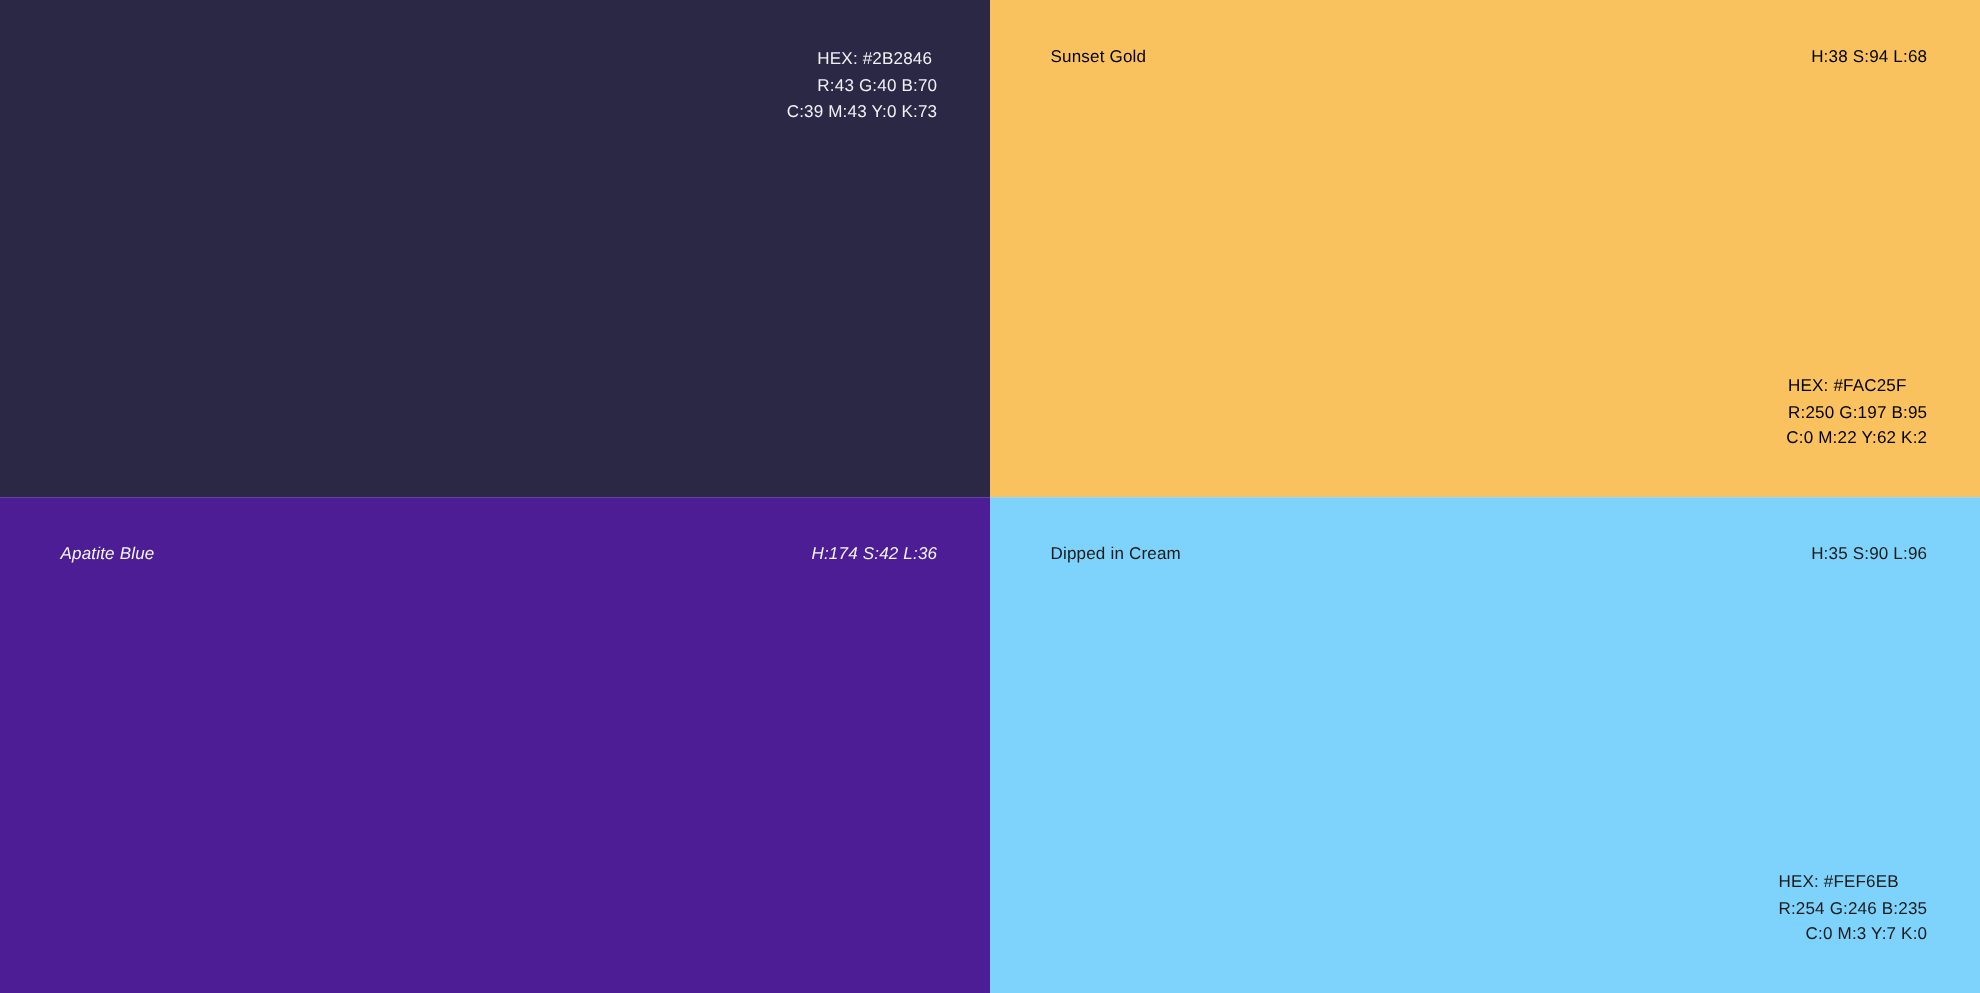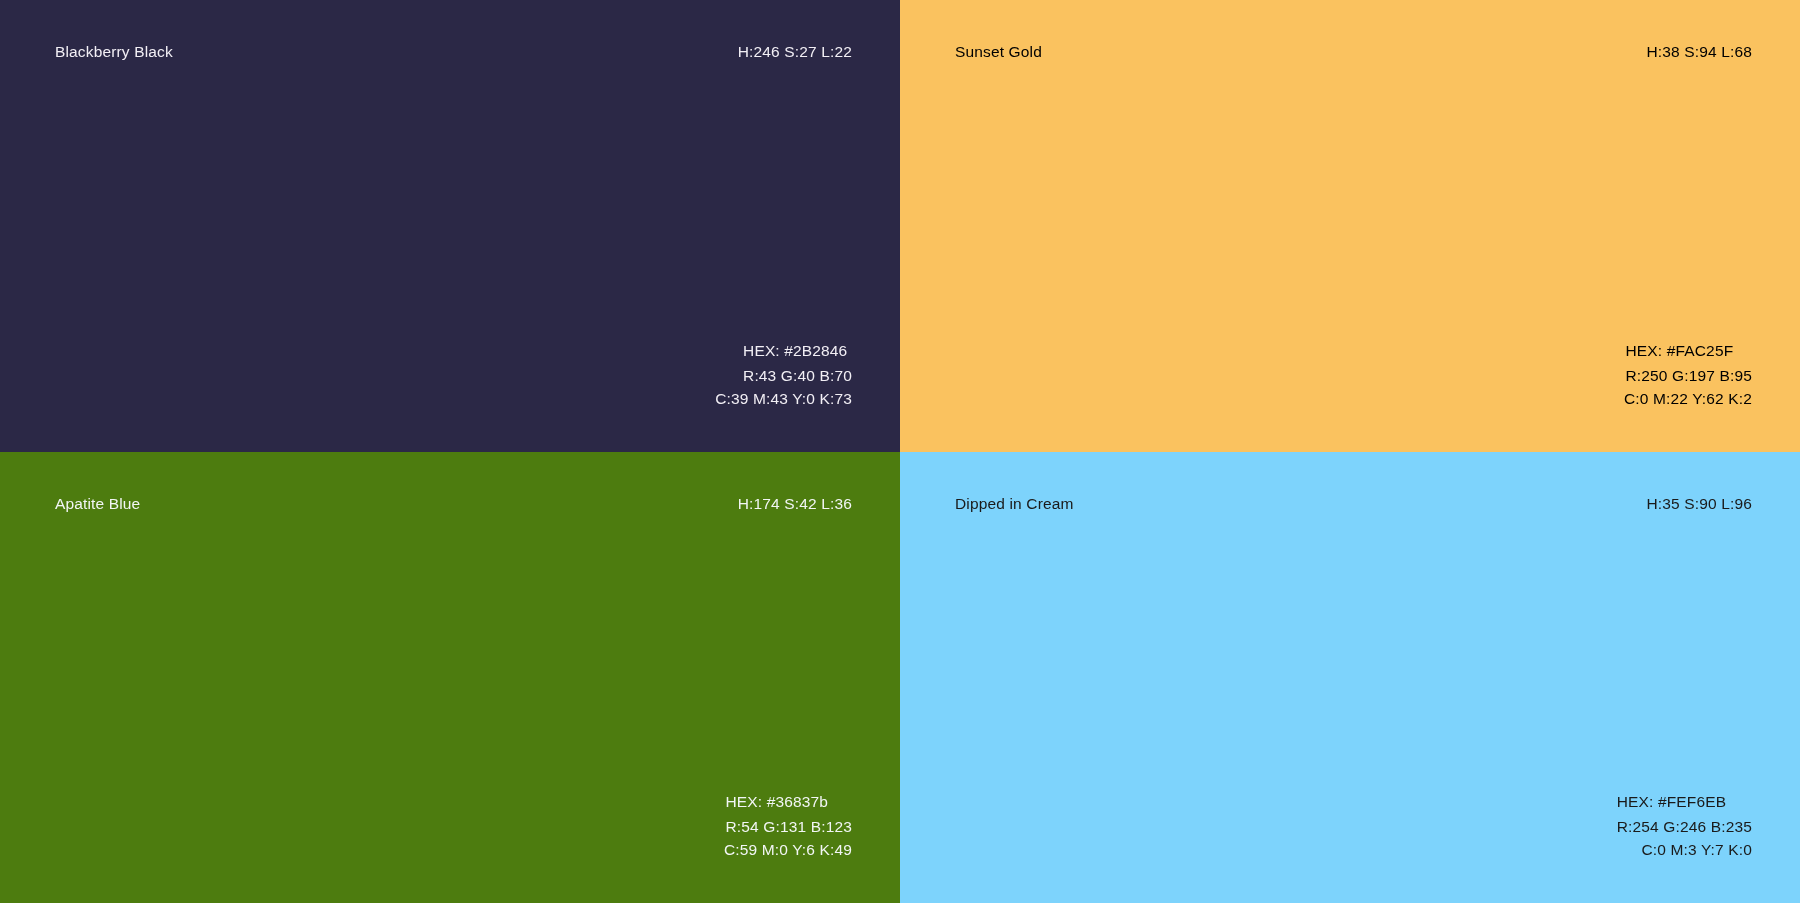--- a/index.html
+++ b/index.html
@@ -81,24 +81,20 @@
     text-align: left;
     padding-bottom: 2px;
   }
 </style>
 </head>
 <body>
 
 <div class="palette-grid">
 
   <section class="swatch" style="background-color: rgb(43, 40, 70); color: rgb(242, 239, 245);">
-    <div class="swatch-row top">
-      <span class="swatch-name">Blackberry Black</span>
-      <span class="swatch-hsl">H:246 S:27 L:22</span>
-    </div>
     <div class="swatch-row bottom">
       <span class="swatch-codes">
         <span class="swatch-hex">HEX: #2B2846</span>
         <span class="swatch-rgb">R:43 G:40 B:70</span>
       </span>
       <span class="swatch-cmyk">C:39 M:43 Y:0 K:73</span>
     </div>
   </section>
 
   <section class="swatch" style="background-color: rgb(250, 194, 95); color: #000000;">
@@ -108,31 +104,24 @@
     </div>
     <div class="swatch-row bottom">
       <span class="swatch-codes">
         <span class="swatch-hex">HEX: #FAC25F</span>
         <span class="swatch-rgb">R:250 G:197 B:95</span>
       </span>
       <span class="swatch-cmyk">C:0 M:22 Y:62 K:2</span>
     </div>
   </section>
 
-  <section class="swatch" style="background-color: #4d7c0f; color: rgb(242, 246, 245);">
+  <section class="swatch" style="background-color: #4c1d95; color: rgb(242, 246, 245); font-style: italic;">
     <div class="swatch-row top">
       <span class="swatch-name">Apatite Blue</span>
       <span class="swatch-hsl">H:174 S:42 L:36</span>
-    </div>
-    <div class="swatch-row bottom">
-      <span class="swatch-codes">
-        <span class="swatch-hex">HEX: #36837b</span>
-        <span class="swatch-rgb">R:54 G:131 B:123</span>
-      </span>
-      <span class="swatch-cmyk">C:59 M:0 Y:6 K:49</span>
     </div>
   </section>
 
   <section class="swatch" style="background-color: #7dd3fc; color: rgb(26, 26, 26);">
     <div class="swatch-row top">
       <span class="swatch-name">Dipped in Cream</span>
       <span class="swatch-hsl">H:35 S:90 L:96</span>
     </div>
     <div class="swatch-row bottom">
       <span class="swatch-codes">

